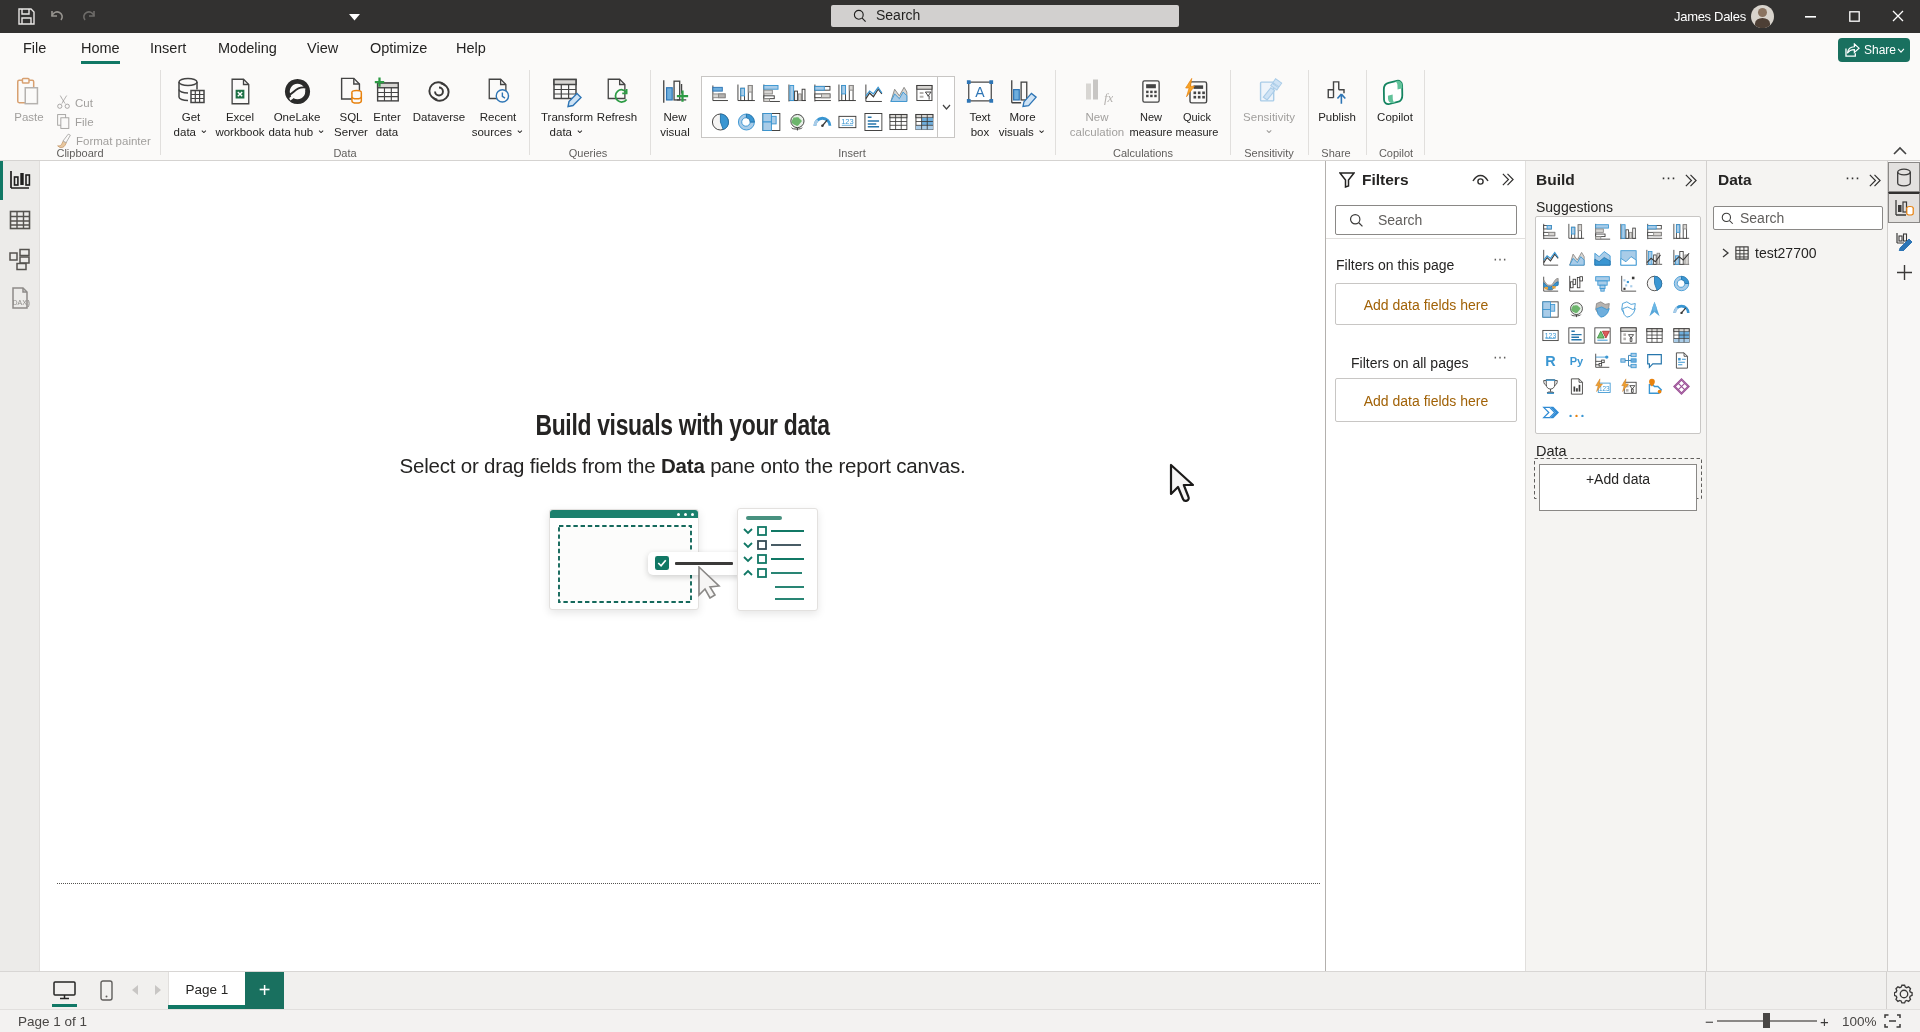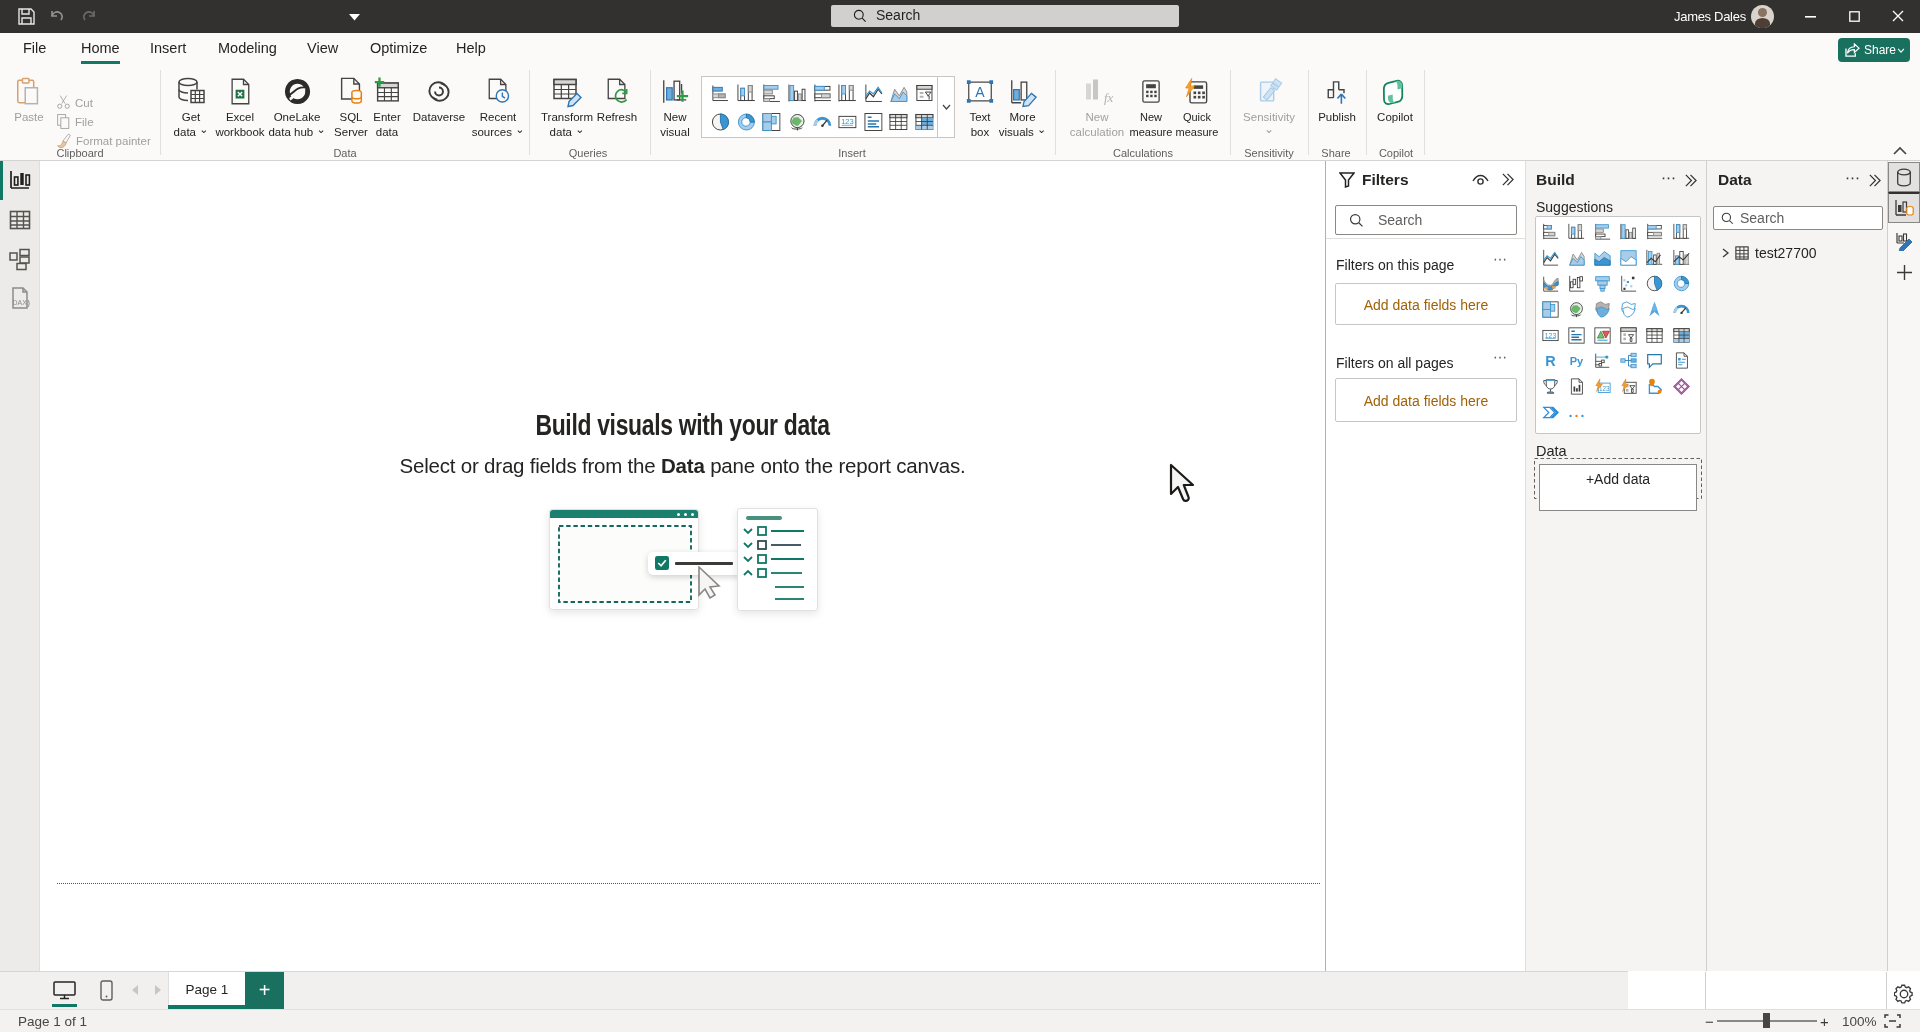--- a/index.html
+++ b/index.html
@@ -42,21 +42,21 @@
 #dottedline { position:absolute; left:16px; top:722px; width:1263px; border-top:1.6px dotted #55534f; }
 
 #filters { left:1325px; top:161px; width:200px; height:810px; background:#ffffff; border-left:1px solid #b3b0ad; }
 #buildpane { left:1525px; top:161px; width:181px; height:810px; background:#f5f4f2; border-left:1px solid #e1dfdd; }
 #datapane { left:1706px; top:161px; width:181px; height:810px; background:#f5f4f2; border-left:1px solid #d2d0ce; }
 #rightstrip { left:1887px; top:161px; width:33px; height:810px; background:#f8f7f6; border-left:1px solid #d2d0ce; }
 .panetitle { font-weight:bold; font-size:15.5px; color:#252423; }
 .searchbox { position:absolute; background:#fff; border:1px solid #8a8886; border-radius:2px; font-size:14px; color:#605e5c; }
 .addbox { position:absolute; border:1px solid #c8c6c4; border-radius:2px; background:#fff; text-align:center; font-size:14px; color:#a16207; }
 
-#tabrow { left:0; top:971px; width:1628px; height:38px; background:#f1f0ee; border-top:1px solid #d8d6d4; }
+#tabrow { left:0; top:971px; width:1920px; height:38px; background:#f1f0ee; border-top:1px solid #d8d6d4; }
 #pagetab { position:absolute; left:168px; top:0; width:77px; height:38px; background:#fff; border-left:1px solid #e1dfdd; text-align:center; font-size:13.5px; line-height:36px; }
 #pagetabu { position:absolute; left:168px; top:33px; width:77px; height:4px; background:#117865; }
 #plustab { position:absolute; left:245px; top:0; width:39px; height:38px; background:#19705f; color:#fff; text-align:center; font-size:20px; line-height:36px; }
 #statusbar { left:0; top:1009px; width:1920px; height:23px; background:#f3f2f1; border-top:1px solid #e1dfdd; font-size:13.5px; color:#484644; }
 #suggrid { position:absolute; left:1px; top:2px; width:160px; display:grid; grid-template-columns:repeat(6,26.2px); grid-auto-rows:25.8px; justify-items:center; align-items:center; }
 .gi { width:17px; height:17px; }
 </style>
 </head>
 <body>
 <svg width="0" height="0" style="position:absolute">
@@ -795,21 +795,21 @@
     <svg style="position:absolute;left:12px;top:6px;width:17px;height:17px;color:#3b3a39;">
         <use href="#i-search"></use>
       </svg>
     <span style="position:absolute;left:42px;top:6px;">Search</span>
   </div>
   <span style="position:absolute;left:167px;top:90px;font-size:14px;color:#605e5c;letter-spacing:1px;">⋯</span>
   <span style="position:absolute;left:167px;top:188px;font-size:14px;color:#605e5c;letter-spacing:1px;">⋯</span>
   <div style="position:absolute;left:0;top:77px;width:200px;height:1px;background:#e1dfdd;"></div>
   <div style="position:absolute;left:10px;top:96px;font-size:14px;color:#252423;">Filters on this page</div>
   <div class="addbox" style="left:9px;top:122px;width:182px;height:42px;line-height:42px;">Add data fields here</div>
-  <div style="position:absolute;left:10px;top:194px;font-size:14px;color:#252423;">Filters on all pages</div>
+  <div style="position:absolute;left:25px;top:194px;font-size:14px;color:#252423;">Filters on all pages</div>
   <div class="addbox" style="left:9px;top:217px;width:182px;height:44px;line-height:44px;">Add data fields here</div>
 </div>
 
 <div class="abs" id="buildpane">
   <span class="panetitle" style="position:absolute;left:10px;top:10px;">Build</span>
   <span style="position:absolute;left:135px;top:8px;font-size:15px;color:#323130;letter-spacing:1px;">⋯</span>
   <svg style="position:absolute;left:158px;top:13px;width:13px;height:13px;" viewBox="0 0 14 14">
       <path d="M2 1l6 6-6 6M7 1l6 6-6 6" stroke="#323130" stroke-width="1.3" fill="none"></path>
     </svg>
   <div style="position:absolute;left:10px;top:38px;font-size:14px;">Suggestions</div>

